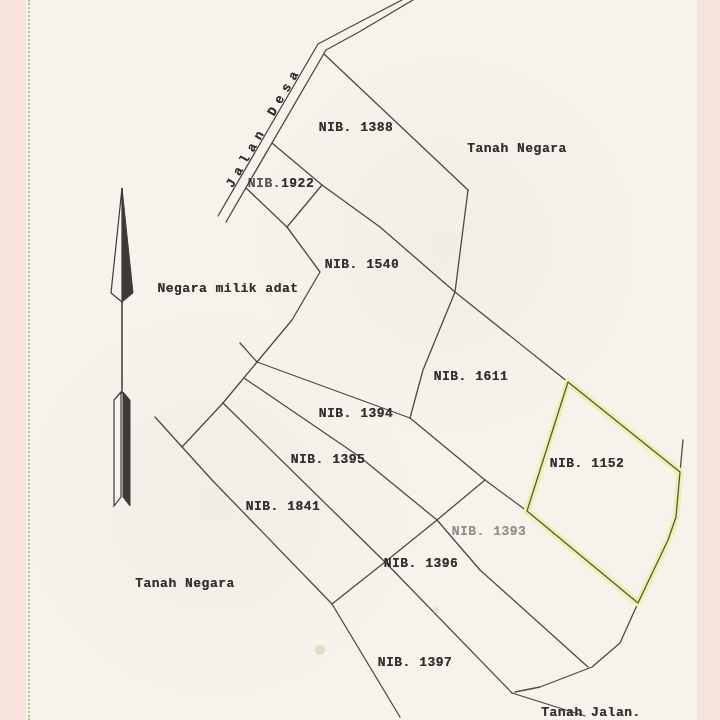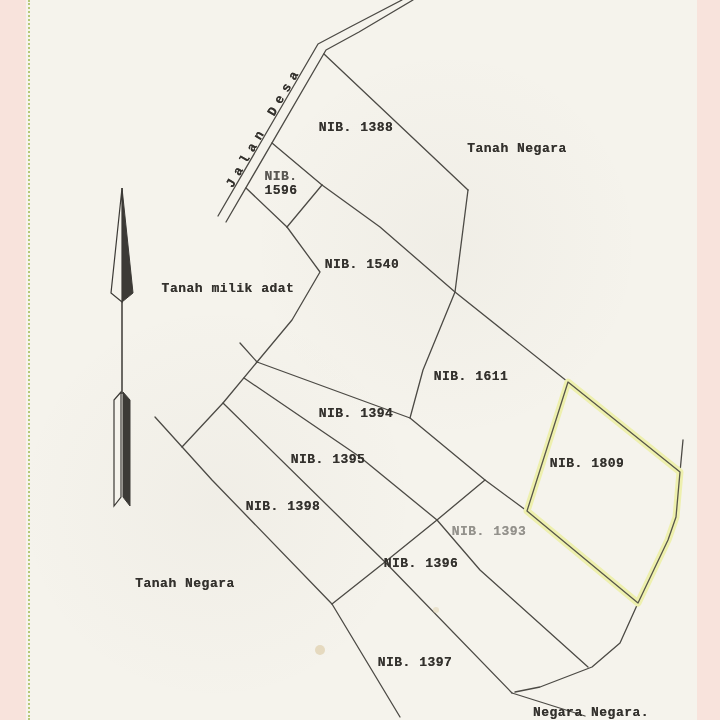--- a/index.html
+++ b/index.html
@@ -15,21 +15,21 @@
   .band.right{right:0;width:23px;}
   .stitch{position:absolute;top:0;bottom:0;left:28px;width:0;
           border-left:2px dotted #b7c878;}
   svg.mapnet{position:absolute;left:0;top:0;}
   .lbl{position:absolute;transform:translate(-50%,-50%);
        font:700 13px "Liberation Mono",monospace;color:#33312d;
        letter-spacing:.5px;white-space:nowrap;
        text-shadow:0 0 .6px rgba(45,42,38,.75);}
   .road-label{transform:translate(-50%,-50%) rotate(-60deg);
        letter-spacing:6px;font-size:13px;}
-  .two{display:flex;flex-direction:column;align-items:center;line-height:14px;}
+  .two{display:flex;flex-direction:row;align-items:center;line-height:14px;}
   .smudge{filter:blur(.5px);opacity:.8;}
   .faded{opacity:.5;filter:blur(.6px);text-align:center;}
 </style>
 </head>
 <body>
 
 <div class="screen">
   <div class="paper"></div>
   <div class="band left"></div>
   <div class="stitch"></div>
@@ -78,31 +78,31 @@
       <path d="M121,392 L114,400 L114,506 L121,497 Z" fill="#f5f3ec" stroke="#3c3a36" stroke-width="1.2"></path>
     </g>
 
     <circle cx="320" cy="650" r="5" fill="#d9c49a" opacity="0.55"></circle>
     <circle cx="436" cy="610" r="3" fill="#e2d3b0" opacity="0.5"></circle>
   </svg>
 
   <div class="lbl road-label" style="left:264px;top:127px">Jalan Desa</div>
 
   <div class="lbl" style="left:517px;top:148px">Tanah Negara</div>
-  <div class="lbl" style="left:228px;top:288px">Tanah milik adat</div>
+  <div class="lbl" style="left:228px;top:288px">Negara milik adat</div>
   <div class="lbl" style="left:185px;top:583px">Tanah Negara</div>
-  <div class="lbl" style="left:591px;top:712px">Negara Negara.</div>
+  <div class="lbl" style="left:591px;top:712px">Tanah Jalan.</div>
 
   <div class="lbl" style="left:356px;top:127px">NIB. 1388</div>
   <div class="lbl two" style="left:281px;top:184px">
     <span class="smudge">NIB.</span>
-    <span>1596</span>
+    <span>1922</span>
   </div>
   <div class="lbl" style="left:362px;top:264px">NIB. 1540</div>
   <div class="lbl" style="left:471px;top:376px">NIB. 1611</div>
-  <div class="lbl" style="left:587px;top:463px">NIB. 1809</div>
+  <div class="lbl" style="left:587px;top:463px">NIB. 1152</div>
   <div class="lbl faded" style="left:489px;top:531px">NIB. 1393</div>
   <div class="lbl" style="left:356px;top:413px">NIB. 1394</div>
   <div class="lbl" style="left:328px;top:459px">NIB. 1395</div>
   <div class="lbl" style="left:421px;top:563px">NIB. 1396</div>
   <div class="lbl" style="left:415px;top:662px">NIB. 1397</div>
-  <div class="lbl" style="left:283px;top:506px">NIB. 1398</div>
+  <div class="lbl" style="left:283px;top:506px">NIB. 1841</div>
 </div>
 
 </body></html>

